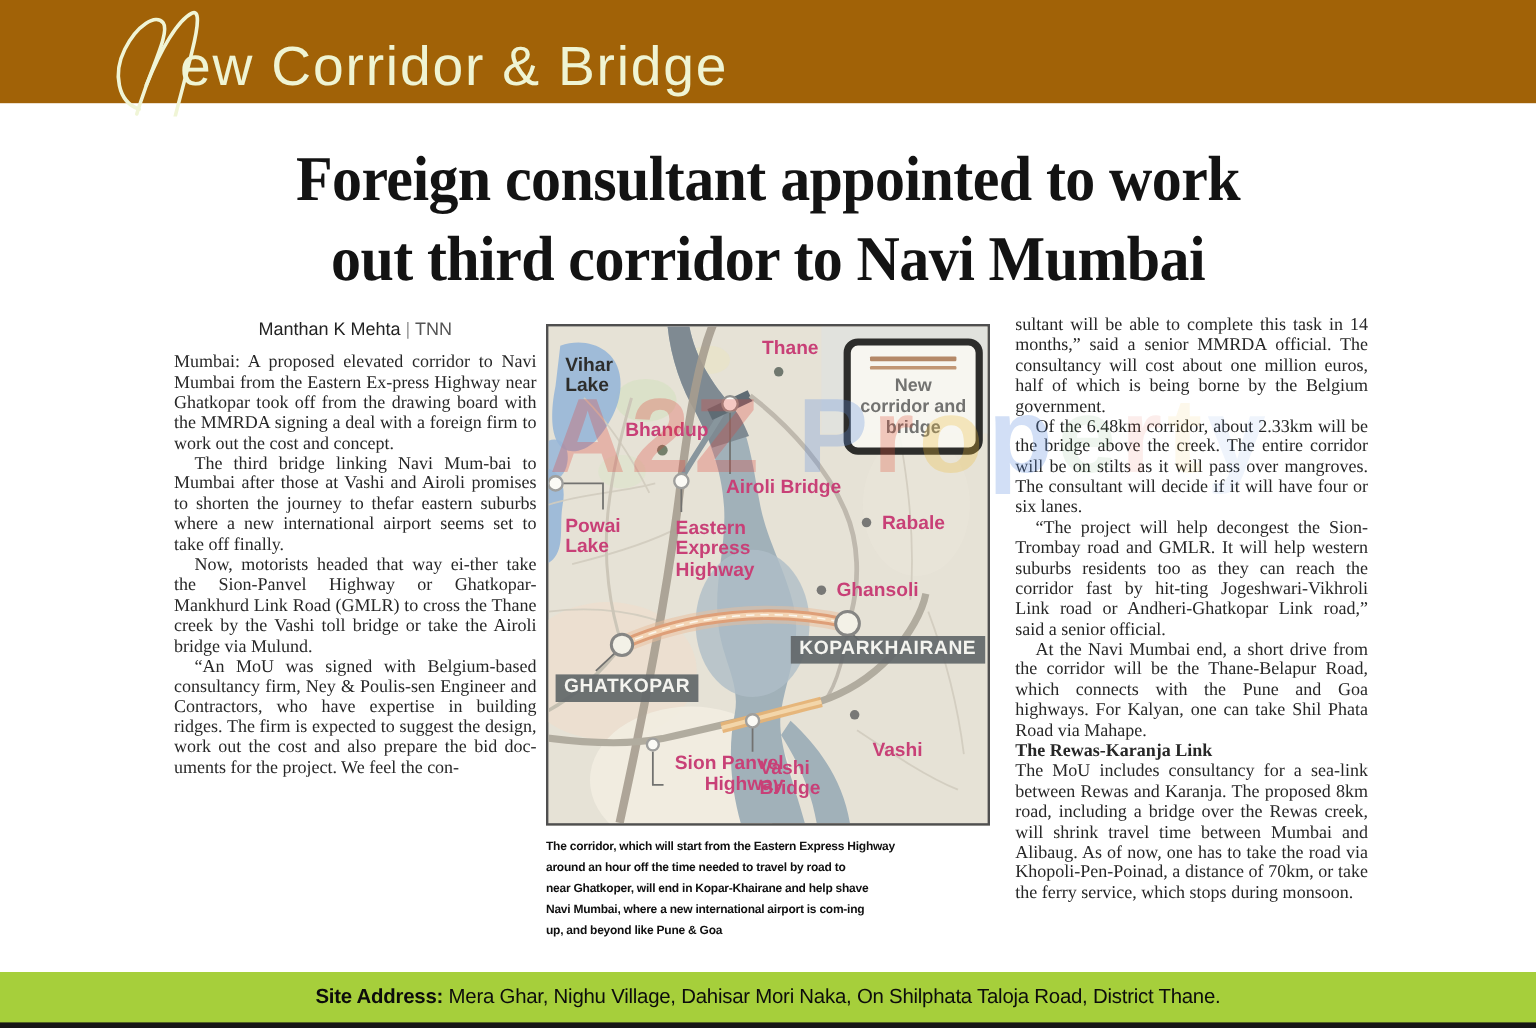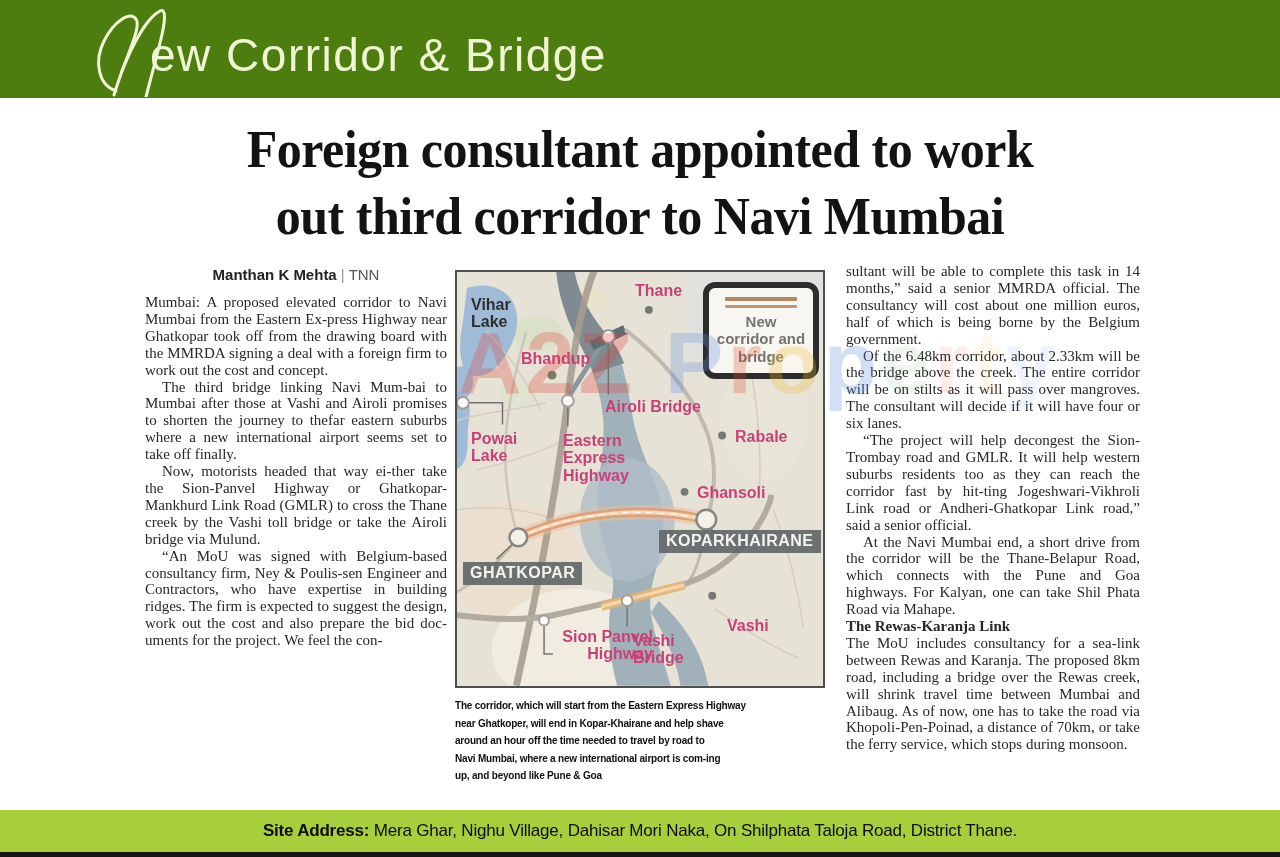--- a/index.html
+++ b/index.html
@@ -1,34 +1,34 @@
 <!DOCTYPE html>
 <html><head>
 <meta charset="utf-8">
 <style>
   html,body{margin:0;padding:0;background:#888;}
   .page{position:relative;width:1280px;height:857px;background:#ffffff;
         font-family:"Liberation Serif", serif;overflow:hidden;margin:0 auto;}
 
   
-  .masthead{position:absolute;left:0;top:0;width:100%;height:98px;background:#4d7c0f;}
+  .masthead{position:absolute;left:0;top:0;width:100%;height:86px;background:#a16207;}
   .script-n{position:absolute;left:86px;top:3px;}
   .masthead-rest{position:absolute;left:150px;top:28px;
       font-family:"Liberation Sans",sans-serif;font-size:46px;font-weight:400;
       color:#eff4d3;letter-spacing:1.5px;}
 
   
   .headline{position:absolute;left:140px;top:116px;width:1000px;margin:0;
       text-align:center;font-size:50px;line-height:63px;font-weight:bold;color:#131313;
       letter-spacing:-0.5px;transform:scaleY(1.06);transform-origin:top center;}
 
   
   .byline{position:absolute;left:145px;top:266px;width:302px;text-align:center;
       font-family:"Liberation Sans",sans-serif;font-size:15px;color:#222;}
-  .byline .author{font-weight:bold;}
+  .byline .author{font-weight:normal;}
   .byline .sep{color:#999;padding:0 4px;}
   .byline .agency{color:#555;}
 
   
   .col{position:absolute;font-size:15px;line-height:16.9px;text-align:justify;color:#272727;}
   .col p{margin:0;}
   .col p.ind{text-indent:17px;}
   .col-left{left:145px;top:294px;width:302px;}
   .col-right{left:846px;top:263px;width:294px;}
   .subhead{font-weight:bold;margin:0;text-align:left;}
@@ -196,22 +196,22 @@
       <div class="legend-label">New corridor and bridge</div>
     </div>
 
     <div class="map-haze"></div>
   </figure>
 
   <div class="watermark"><span style="color: rgb(224, 64, 56);">A</span><span style="color: rgb(224, 64, 56);">2</span><span style="color: rgb(224, 64, 56);">Z</span><span style="color: rgb(0, 0, 0);"> </span><span style="color: rgb(96, 144, 224);">P</span><span style="color: rgb(224, 80, 56);">r</span><span style="color: rgb(238, 187, 53);">o</span><span style="color: rgb(96, 144, 224);">p</span><span class="faint" style="color: rgb(87, 160, 90);">e</span><span class="faint" style="color: rgb(224, 80, 56);">r</span><span class="faint" style="color: rgb(238, 187, 53);">t</span><span class="faint" style="color: rgb(96, 144, 224);">y</span></div>
 
   <div class="map-caption">
       <div>The corridor, which will start from the Eastern Express Highway</div>
+      <div>around an hour off the time needed to travel by road to</div>
       <div>near Ghatkoper, will end in Kopar-Khairane and help shave</div>
-      <div>around an hour off the time needed to travel by road to</div>
       <div>Navi Mumbai, where a new international airport is com-ing</div>
       <div>up, and beyond like Pune &amp; Goa</div>
     </div>
 
   <section class="col col-right">
     <p>sultant will be able to complete this task in 14 months,” said a senior MMRDA official. The consultancy will cost about one million euros, half of which is being borne by the Belgium government.</p>
     <p class="ind">Of the 6.48km corridor, about 2.33km will be the bridge above the creek. The entire corridor will be on stilts as it will pass over mangroves. The consultant will decide if it will have four or six lanes.</p>
     <p class="ind">“The project will help decongest the Sion-Trombay road and GMLR. It will help western suburbs residents too as they can reach the corridor fast by hit-ting Jogeshwari-Vikhroli Link road or Andheri-Ghatkopar Link road,” said a senior official.</p>
     <p class="ind">At the Navi Mumbai end, a short drive from the corridor will be the Thane-Belapur Road, which connects with the Pune and Goa highways. For Kalyan, one can take Shil Phata Road via Mahape.</p>
     <p class="subhead">The Rewas-Karanja Link</p>

